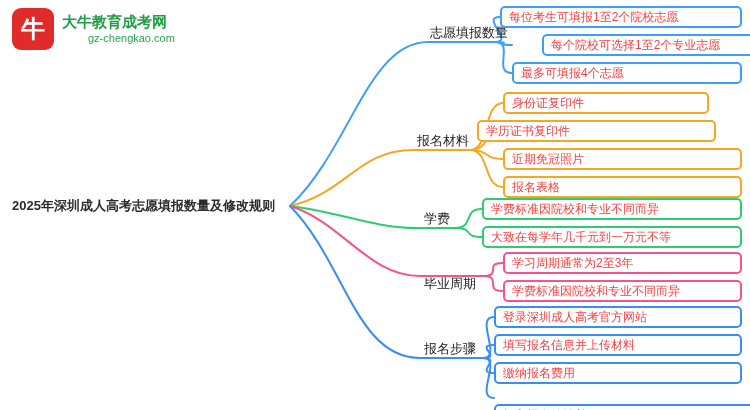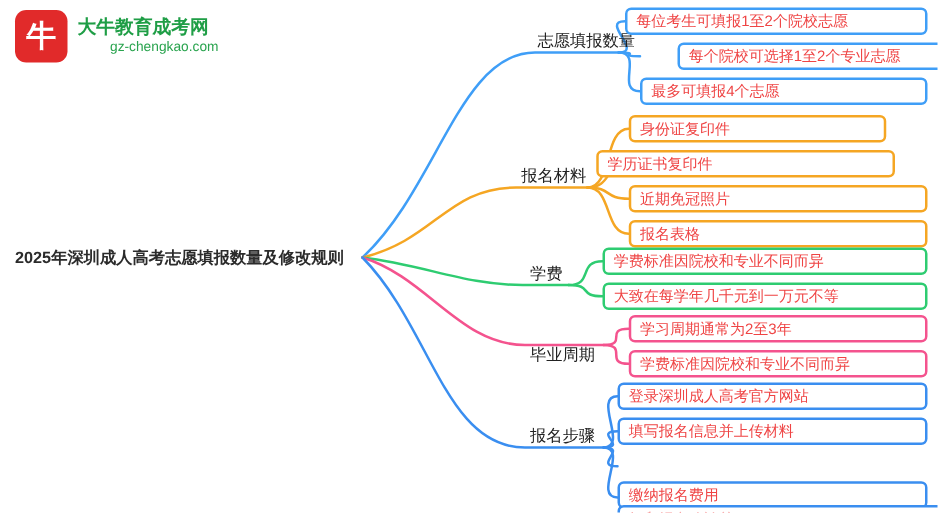--- a/index.html
+++ b/index.html
@@ -91,14 +91,14 @@
 <div class="abs leaf" style="left: 503px; top: 176px; width: 239px; border-color: rgb(245, 166, 35);">报名表格</div>
 
 <div class="abs leaf" style="left: 482px; top: 198px; width: 260px; border-color: rgb(46, 204, 113);">学费标准因院校和专业不同而异</div>
 <div class="abs leaf" style="left: 482px; top: 226px; width: 260px; border-color: rgb(46, 204, 113);">大致在每学年几千元到一万元不等</div>
 
 <div class="abs leaf" style="left: 503px; top: 252px; width: 239px; border-color: rgb(244, 83, 142);">学习周期通常为2至3年</div>
 <div class="abs leaf" style="left: 503px; top: 280px; width: 239px; border-color: rgb(244, 83, 142);">学费标准因院校和专业不同而异</div>
 
 <div class="abs leaf" style="left: 494px; top: 306px; width: 248px; border-color: rgb(58, 142, 240);">登录深圳成人高考官方网站</div>
 <div class="abs leaf" style="left: 494px; top: 334px; width: 248px; border-color: rgb(58, 142, 240);">填写报名信息并上传材料</div>
-<div class="abs leaf" style="left: 494px; top: 362px; width: 248px; border-color: rgb(58, 142, 240); margin-top: 23px;">缴纳报名费用</div>
+<div class="abs leaf" style="left: 494px; top: 362px; width: 248px; border-color: rgb(58, 142, 240);">缴纳报名费用</div>
 <div class="abs leaf" style="left: 494px; top: 404px; width: 300px; border-color: rgb(58, 142, 240);">打印报名确认单</div>
 
 </body></html>

